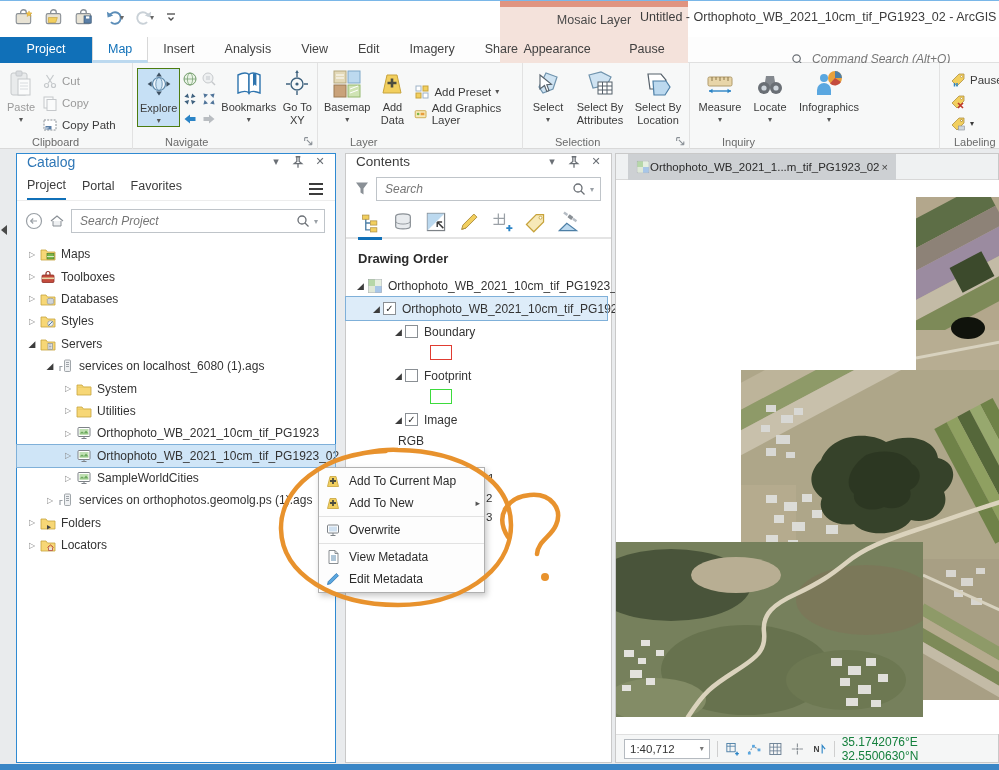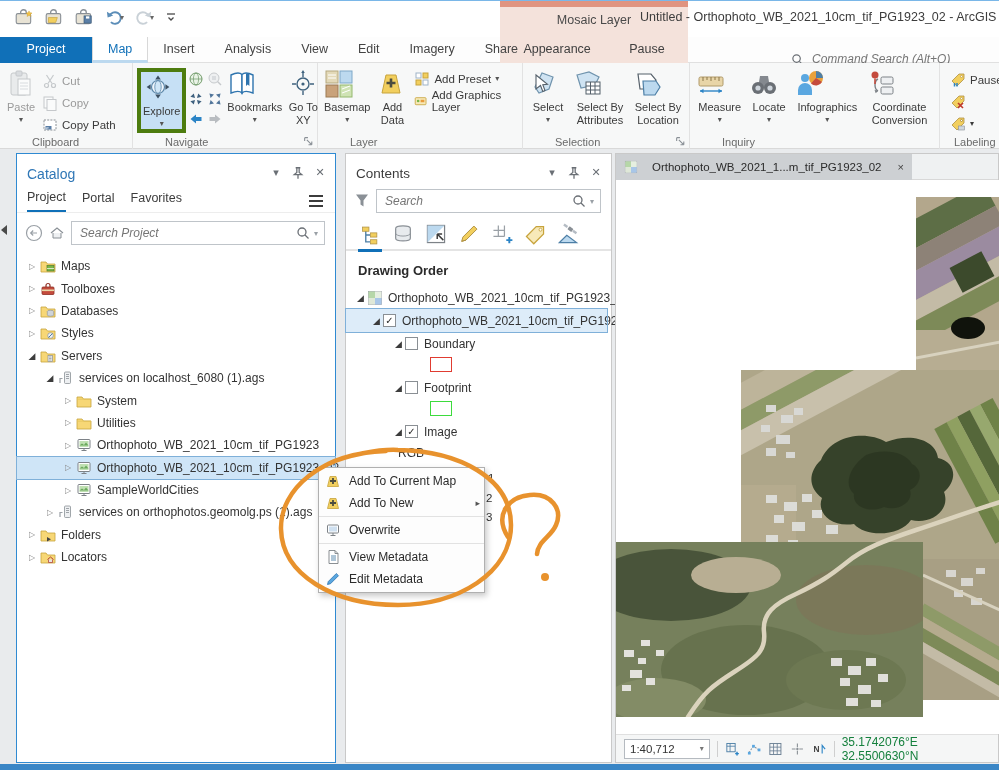--- a/index.html
+++ b/index.html
@@ -23,37 +23,37 @@
   .tab.active{background:#fff;color:#1070b8;border-left:1px solid #d8d8d8;border-right:1px solid #d8d8d8;border-bottom:3px solid #bcd9ef;}
   .tab.ctx{color:#404040;}
   .cmdsearch{position:absolute;right:8px;top:3px;width:200px;height:20px;display:flex;align-items:center;gap:6px;margin-top:9px;}
   .cmdsearch input{border:none;outline:none;background:transparent;font-style:italic;font-size:12px;color:#8a8a8a;width:170px;}
   
   .ribbon{position:absolute;left:0;top:62px;width:100%;height:86px;background:#f7f8f8;border-bottom:1px solid #d9d9d9;}
   .rgroup{position:absolute;top:0;height:86px;border-right:1px solid #e2e2e2;}
   .glabel{position:absolute;bottom:1px;left:0;width:100%;font-size:11px;color:#6a6a6a;padding-left:32px;}
   .launcher{position:absolute;bottom:2px;right:3px;width:11px;height:11px;}
   .gbody{display:flex;align-items:flex-start;padding:5px 4px 0 4px;gap:2px;}
-  .btnL{display:flex;flex-direction:column;text-align:center;font-size:11px;line-height:1.15;color:#3b3b3b;padding:1px 2px;}
+  .btnL{display:flex;flex-direction:column;align-items:center;text-align:center;font-size:11px;line-height:1.15;color:#3b3b3b;padding:1px 2px;}
   .btnL .ic{width:30px;height:30px;margin-bottom:2px;}
   .btnL .caret{font-size:8px;color:#555;margin-top:1px;}
-  .btnL.sel{background:#c6e0f5;border:4px solid #4d7c0f;}
+  .btnL.sel{background:#c6e0f5;border:1px solid #4d7c0f;}
   .btnL.dis{color:#9a9a9a;}
   .scol{display:flex;flex-direction:column;gap:1px;}
   .btnS{display:flex;align-items:center;gap:4px;font-size:11.5px;color:#3b3b3b;height:21px;padding:0 2px;}
   .btnS .ic{width:16px;height:16px;}
   .btnS.dis{color:#9a9a9a;}
   .icpair{display:flex;gap:3px;align-items:center;height:19px;}
   .icpair .ic{width:16px;height:16px;}
   .dim{opacity:.45;}
   
   .main{position:absolute;left:0;top:148px;width:100%;bottom:6px;background:#e9ebed;}
   .gutter-mark{position:absolute;left:1px;top:76px;width:0;height:0;border-top:5px solid transparent;border-bottom:5px solid transparent;border-right:6px solid #4a4a4a;}
   .pane{position:absolute;background:#fff;}
-  .pane-hdr{display:flex;padding:12px 8px 4px 10px;}
+  .pane-hdr{display:flex;align-items:center;padding:0 8px 4px 10px;}
   .pane-hdr .ttl{font-size:14px;flex:1;}
   .pane-hdr .hic{width:14px;height:14px;margin-left:8px;color:#6a6f75;font-size:11px;text-align:center;}
   
   .catalog{left:16px;top:4px;width:320px;height:610px;border:1px solid #2f8ad2;}
   .catalog .ttl{color:#2f77b6;}
   .cat-tabs{display:flex;align-items:center;padding:4px 10px 0 10px;border-bottom:1px solid #ededed;}
   .cat-tab{font-size:12.5px;color:#3c3c3c;margin-right:16px;padding-bottom:6px;}
   .cat-tab.active{border-bottom:2px solid #1070b8;}
   .cat-burger{margin-left:auto;width:18px;height:14px;}
   .cat-search{display:flex;align-items:center;gap:6px;padding:8px 10px 6px 8px;}
@@ -89,21 +89,21 @@
   .rgb-label{font-size:12px;color:#333;padding:3px 0 0 52px;}
   
   .ctxmenu{position:absolute;left:318px;top:318px;width:167px;background:#fdfdfd;border:1px solid #b0b0b0;box-shadow:2px 3px 6px rgba(0,0,0,.22);padding:2px 0;z-index:5;}
   .mi{display:flex;align-items:center;height:22px;font-size:12px;color:#2b2b2b;padding:0 4px 0 6px;}
   .mi .ic{width:16px;height:16px;margin-right:8px;flex:none;}
   .mi .sub{margin-left:auto;font-size:9px;color:#555;}
   .msep{height:1px;background:#e2e2e2;margin:2px 0;}
   
   .mappane{left:615px;top:4px;width:384px;height:610px;border:1px solid #c9c9c9;background:#fff;}
   .doc-tabbar{position:absolute;left:0;top:0;width:100%;height:26px;background:#eff1f2;border-bottom:1px solid #d8d8d8;display:flex;}
-  .doc-tab{display:flex;align-items:center;gap:14px;background:#cdd0d3;padding:0 8px;font-size:11.5px;color:#2b2b2b;height:26px;}
+  .doc-tab{display:flex;align-items:center;gap:0;background:#cdd0d3;padding:0 8px;font-size:11.5px;color:#2b2b2b;height:26px;margin-left:12px;}
   .doc-tab .ic{width:14px;height:14px;}
   .doc-tab .x{color:#444;font-size:11px;margin-left:2px;}
   .canvas{position:absolute;left:0;top:26px;width:384px;height:554px;background:#fff;overflow:hidden;}
   .statusbar{position:absolute;left:0;bottom:0;width:100%;height:28px;background:#f5f6f6;border-top:1px solid #e0e0e0;display:flex;align-items:center;padding:0 8px;gap:7px;}
   .scalebox{width:92px;height:20px;border:1px solid #b5bac0;background:#fff;display:flex;align-items:center;font-size:11.5px;color:#333;padding:0 5px;}
   .scalebox .sc{margin-left:auto;font-size:8px;color:#777;}
   .vsep{width:1px;height:16px;background:#cfcfcf;}
   .stic{width:16px;height:16px;}
   .coords{margin-left:auto;font-size:12px;color:#15803d;padding-right:4px;}
   
@@ -363,21 +363,21 @@
         </div>
         <div class="btnL" style="width:42px;">
           <span class="ic">
               <svg viewBox="0 0 30 30" style="width: 100%; height: 100%; display: block;">
                 <path d="M10 6 h10 l4 18 H6z" fill="#f2cf5e" stroke="#c7a33c"></path>
                 <path d="M15 9.5 v9 M10.5 14 h9" stroke="#4c4c3f" stroke-width="2.6"></path>
               </svg>
             </span>
           <span>Add Data</span>
         </div>
-        <div class="scol" style="margin-top:0;">
+        <div class="scol" style="margin-top:13px;">
           <div class="btnS">
               <span class="ic">
                 <svg viewBox="0 0 16 16" style="width: 100%; height: 100%; display: block;">
                   <rect x="2" y="2" width="5" height="5" fill="#fff" stroke="#9fb3c8"></rect>
                   <rect x="9" y="2" width="5" height="5" fill="#f2cf5e" stroke="#c7a33c"></rect>
                   <rect x="2" y="9" width="5" height="5" fill="#f2cf5e" stroke="#c7a33c"></rect>
                   <rect x="9" y="9" width="5" height="5" fill="#fff" stroke="#9fb3c8"></rect>
                 </svg>
               </span>
               <span>Add Preset</span>
@@ -472,33 +472,20 @@
               <svg viewBox="0 0 30 30" style="width: 100%; height: 100%; display: block;">
                 <circle cx="10" cy="9" r="4" fill="#5aa7e0"></circle>
                 <path d="M3 26 v-5 a7 7 0 0 1 14 0 v5z" fill="#5aa7e0"></path>
                 <circle cx="21" cy="9" r="7" fill="#e8a13c"></circle>
                 <path d="M21 9 V2 A7 7 0 0 1 28 9z" fill="#4d7fa6"></path>
                 <path d="M21 9 L27 13 A7 7 0 0 1 16 14.5z" fill="#c44b3d"></path>
               </svg>
             </span>
           <span>Infographics</span>
             <span class="caret">▾</span>
-        </div>
-        <div class="btnL" style="width:72px;">
-          <span class="ic">
-              <svg viewBox="0 0 30 30" style="width: 100%; height: 100%; display: block;">
-                <rect x="15" y="8" width="12" height="7" rx="1.5" fill="#eef0f2" stroke="#7d8287"></rect>
-                <rect x="15" y="18" width="12" height="7" rx="1.5" fill="#eef0f2" stroke="#7d8287"></rect>
-                <path d="M12 10 C8 12 8 20 12 22" fill="none" stroke="#7d8287" stroke-width="1.4"></path>
-                <path d="M12 22 l-3.5-1.2 1.2 3.5z" fill="#7d8287"></path>
-                <circle cx="9" cy="6" r="3.5" fill="#c44b3d"></circle>
-                <path d="M9 9.5 V15" stroke="#c44b3d" stroke-width="1.6"></path>
-              </svg>
-            </span>
-          <span>Coordinate Conversion</span>
         </div>
       </div>
       <div class="glabel">Inquiry</div>
     </div>
 
     <div class="rgroup" style="left:940px;width:120px;border-right:none;">
       <div class="scol" style="padding:6px 0 0 8px;">
         <div class="btnS">
             <span class="ic">
               <svg viewBox="0 0 16 16" style="width: 100%; height: 100%; display: block;">

